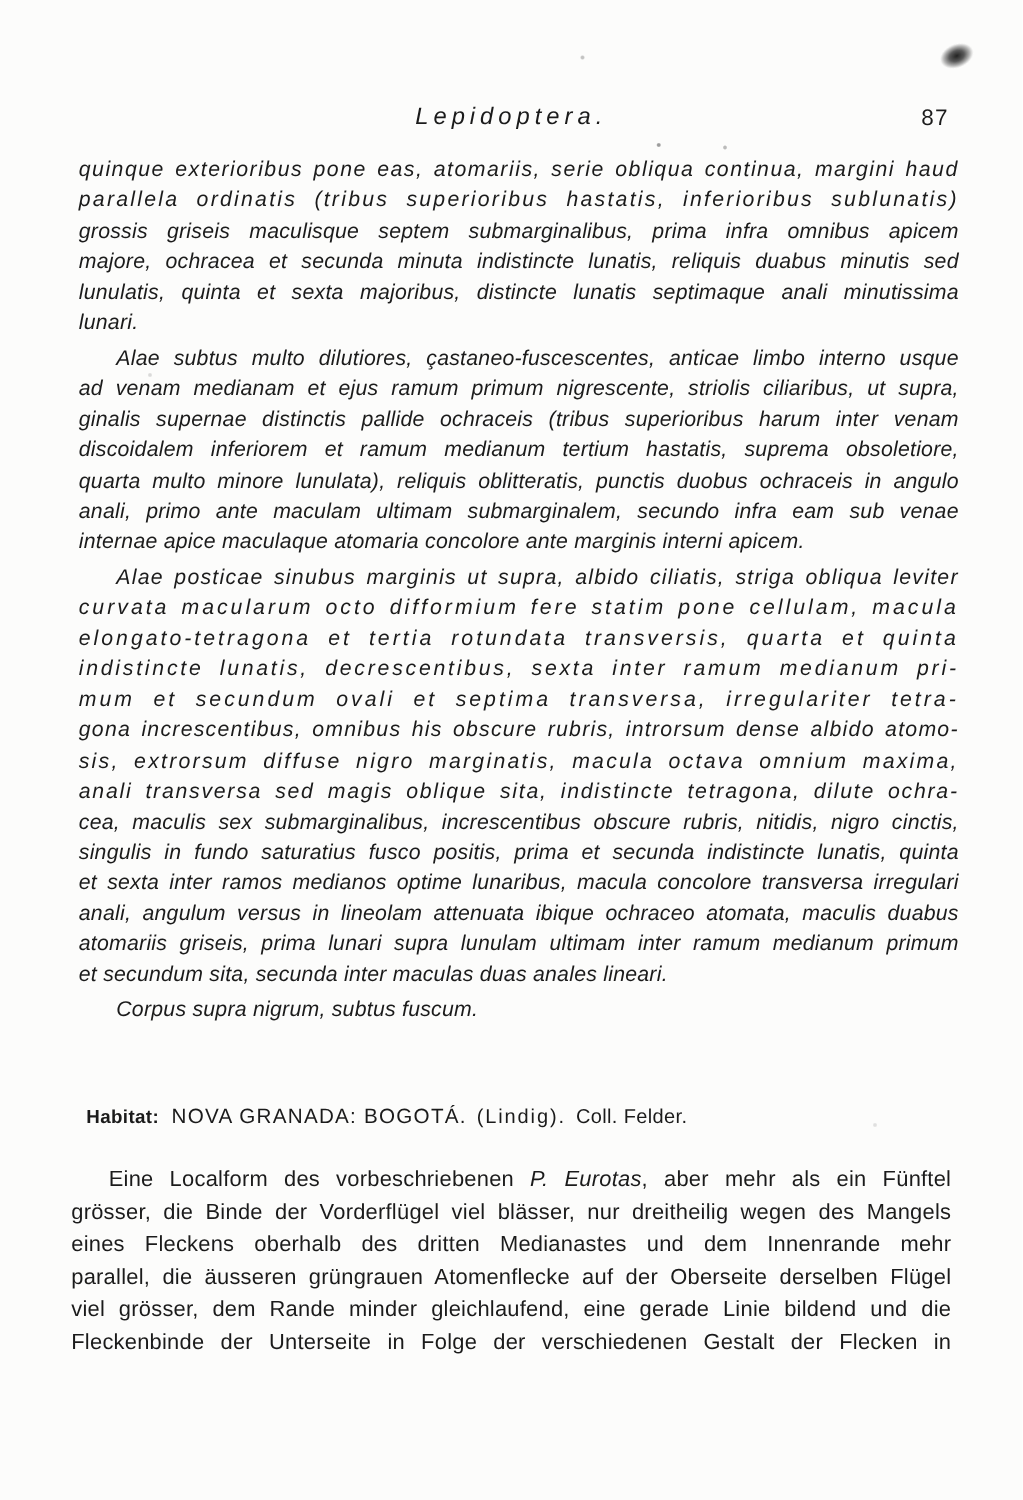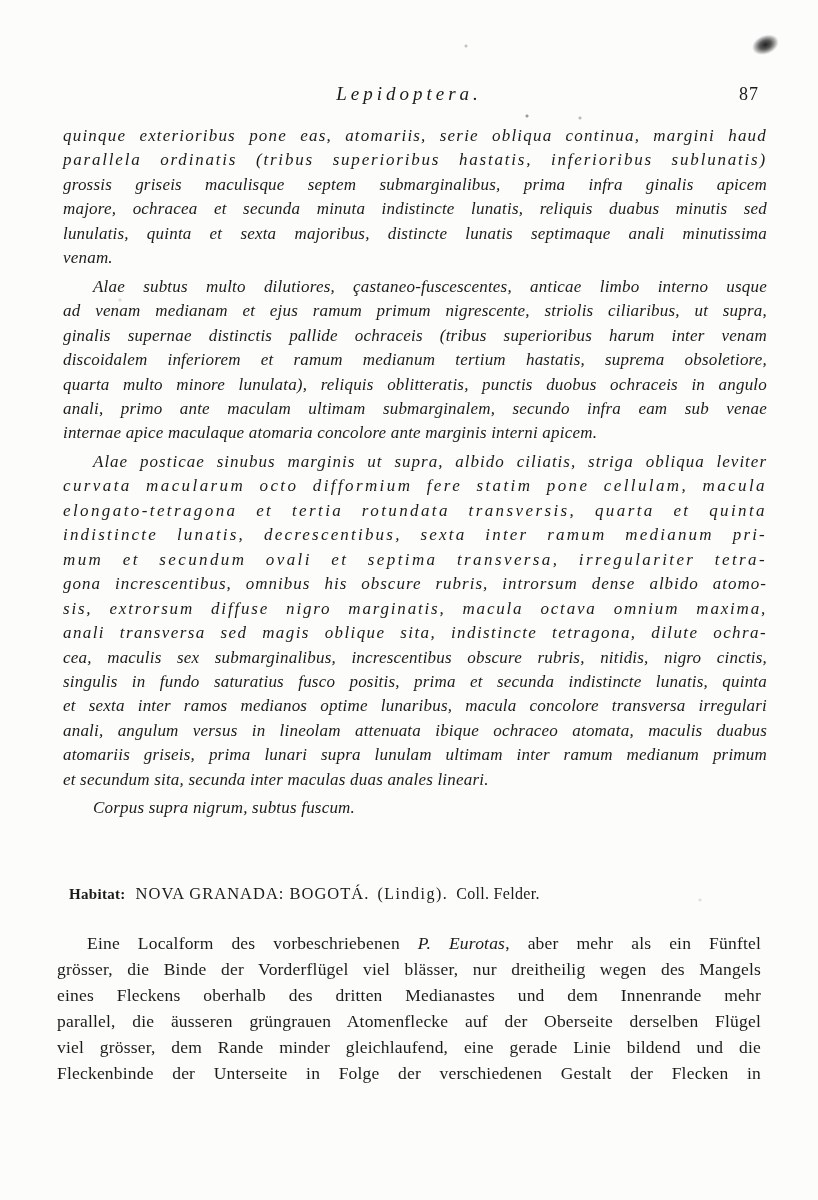--- a/index.html
+++ b/index.html
@@ -7,21 +7,21 @@
     --paper: #fcfcfb;
   }
   * { margin: 0; padding: 0; box-sizing: border-box; }
   html, body { background: #ffffff; }
   .page {
     position: relative;
     width: 818px;
     height: 1200px;
     background: var(--paper);
     color: var(--ink);
-    font-family: Liberation Serif, serif;
+    font-family: Liberation Sans, sans-serif;
     overflow: hidden;
   }
   
   .page::before {
     content: "";
     position: absolute;
     inset: 0;
     background:
       radial-gradient(circle 1px at 527px 116px, rgba(60,60,60,.5) 0 1px, transparent 2px),
       radial-gradient(circle 1px at 580px 118px, rgba(90,90,90,.4) 0 1px, transparent 2px),
@@ -126,24 +126,24 @@
 
   <div class="header">
     <div class="running-title">Lepidoptera.</div>
     <div class="page-number">87</div>
   </div>
 
   <div id="latin-content" class="text-column">
       <div class="paragraph latin">
         <div class="line" style="letter-spacing: 1.2px;">quinque exterioribus pone eas, atomariis, serie obliqua continua, margini haud</div>
         <div class="line" style="letter-spacing: 1.8px;">parallela ordinatis (tribus superioribus hastatis, inferioribus sublunatis)</div>
-        <div class="line">grossis griseis maculisque septem submarginalibus, prima infra ginalis apicem</div>
+        <div class="line">grossis griseis maculisque septem submarginalibus, prima infra omnibus apicem</div>
         <div class="line">majore, ochracea et secunda minuta indistincte lunatis, reliquis duabus minutis sed</div>
         <div class="line">lunulatis, quinta et sexta majoribus, distincte lunatis septimaque anali minutissima</div>
-        <div class="line last">venam.</div>
+        <div class="line last">lunari.</div>
       </div>
       <div class="paragraph latin">
         <div class="line indent">Alae subtus multo dilutiores, çastaneo-fuscescentes, anticae limbo interno usque</div>
         <div class="line">ad venam medianam et ejus ramum primum nigrescente, striolis ciliaribus, ut supra,</div>
         <div class="line">ginalis supernae distinctis pallide ochraceis (tribus superioribus harum inter venam</div>
         <div class="line">discoidalem inferiorem et ramum medianum tertium hastatis, suprema obsoletiore,</div>
         <div class="line">quarta multo minore lunulata), reliquis oblitteratis, punctis duobus ochraceis in angulo</div>
         <div class="line">anali, primo ante maculam ultimam submarginalem, secundo infra eam sub venae</div>
         <div class="line last">internae apice maculaque atomaria concolore ante marginis interni apicem.</div>
       </div>

